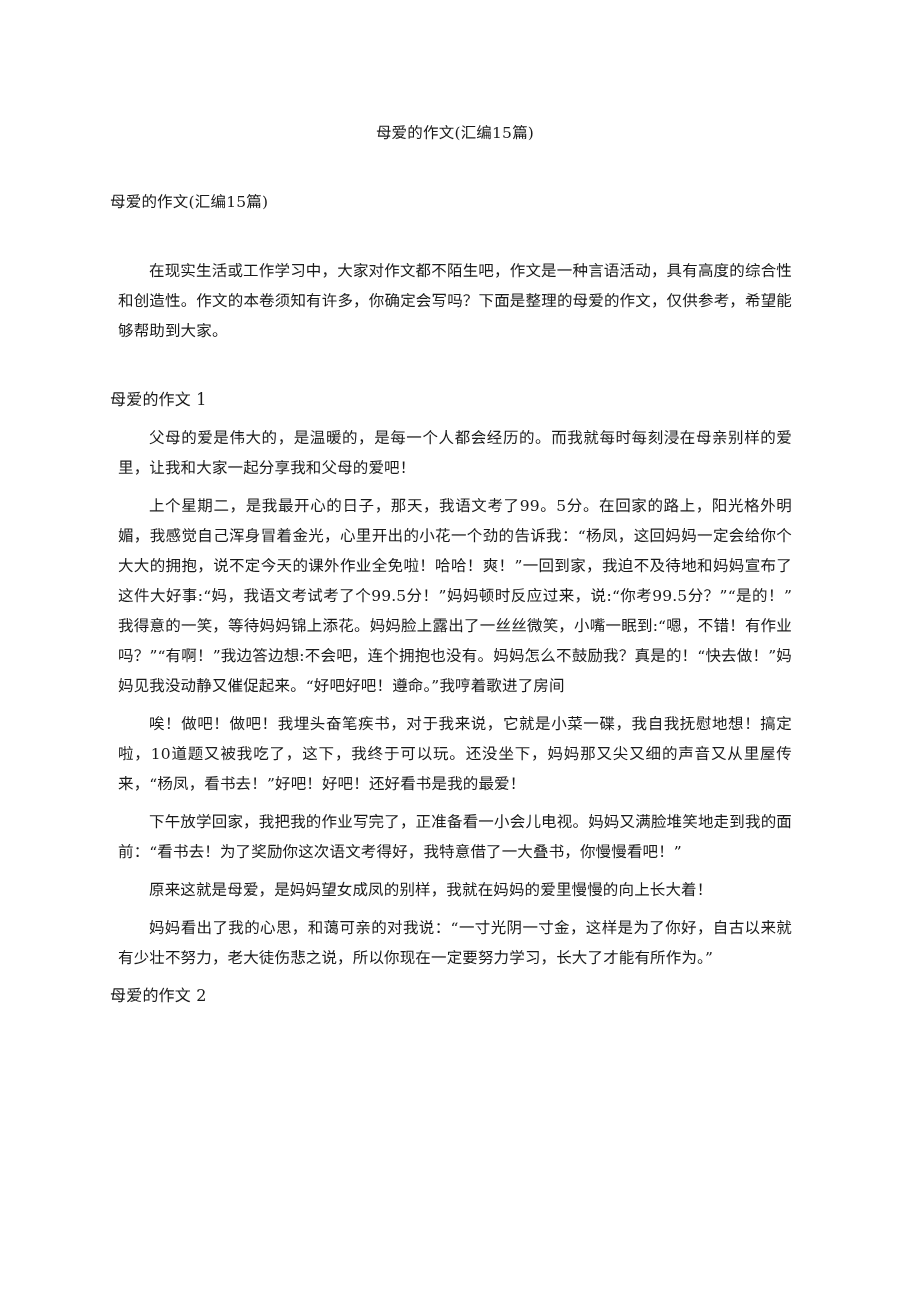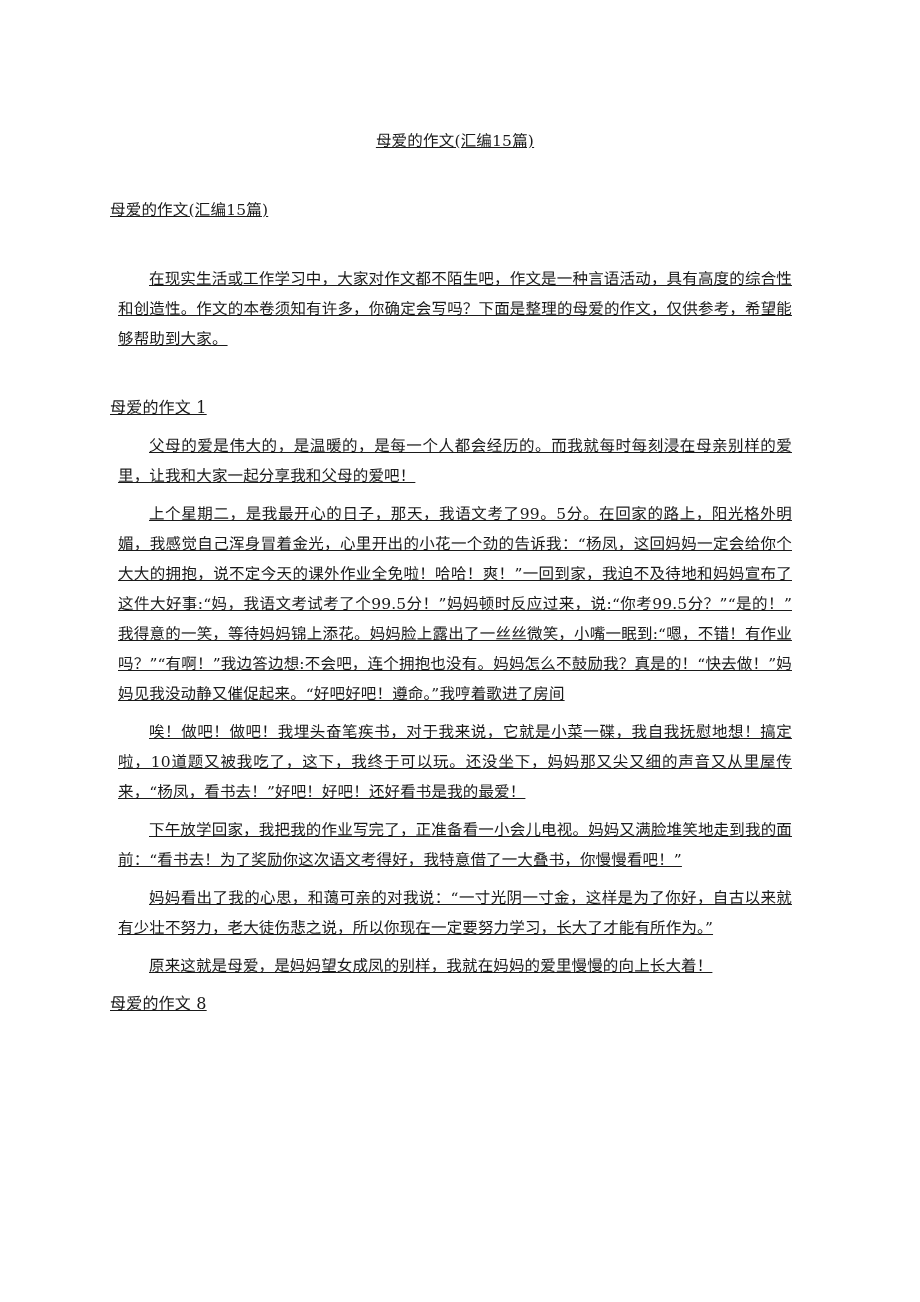--- a/index.html
+++ b/index.html
@@ -19,23 +19,22 @@
   .page {
     position: relative;
     width: 920px;
     height: 1302px;
     box-sizing: border-box;
     padding: 0;
   }
   .content {
     position: absolute;
     left: 110px;
-    top: 8px;
+    top: 0;
     width: 690px;
-    text-decoration: underline;
   }
   .doc-title {
     text-align: center;
     font-size: 15.5px;
     line-height: 30px;
     margin: 0;
     padding-top: 118px;
     letter-spacing: 0.2px;
     font-weight: 400;
   }
@@ -85,20 +84,20 @@
     <p class="subtitle">母爱的作文(汇编15篇)</p>
 
     <p class="para lead">在现实生活或工作学习中，大家对作文都不陌生吧，作文是一种言语活动，具有高度的综合性和创造性。作文的本卷须知有许多，你确定会写吗？下面是整理的母爱的作文，仅供参考，希望能够帮助到大家。</p>
 
     <p class="section-heading spaced">母爱的作文 1</p>
 
     <p class="para">父母的爱是伟大的，是温暖的，是每一个人都会经历的。而我就每时每刻浸在母亲别样的爱里，让我和大家一起分享我和父母的爱吧！</p>
     <p class="para">上个星期二，是我最开心的日子，那天，我语文考了99。5分。在回家的路上，阳光格外明媚，我感觉自己浑身冒着金光，心里开出的小花一个劲的告诉我：“杨凤，这回妈妈一定会给你个大大的拥抱，说不定今天的课外作业全免啦！哈哈！爽！”一回到家，我迫不及待地和妈妈宣布了这件大好事:“妈，我语文考试考了个99.5分！”妈妈顿时反应过来，说:“你考99.5分？”“是的！”我得意的一笑，等待妈妈锦上添花。妈妈脸上露出了一丝丝微笑，小嘴一眠到:“嗯，不错！有作业吗？”“有啊！”我边答边想:不会吧，连个拥抱也没有。妈妈怎么不鼓励我？真是的！“快去做！”妈妈见我没动静又催促起来。“好吧好吧！遵命。”我哼着歌进了房间</p>
     <p class="para">唉！做吧！做吧！我埋头奋笔疾书，对于我来说，它就是小菜一碟，我自我抚慰地想！搞定啦，10道题又被我吃了，这下，我终于可以玩。还没坐下，妈妈那又尖又细的声音又从里屋传来，“杨凤，看书去！”好吧！好吧！还好看书是我的最爱！</p>
     <p class="para">下午放学回家，我把我的作业写完了，正准备看一小会儿电视。妈妈又满脸堆笑地走到我的面前：“看书去！为了奖励你这次语文考得好，我特意借了一大叠书，你慢慢看吧！”</p>
+    <p class="para">原来这就是母爱，是妈妈望女成凤的别样，我就在妈妈的爱里慢慢的向上长大着！</p>
     <p class="para">妈妈看出了我的心思，和蔼可亲的对我说：“一寸光阴一寸金，这样是为了你好，自古以来就有少壮不努力，老大徒伤悲之说，所以你现在一定要努力学习，长大了才能有所作为。”</p>
-    <p class="para">原来这就是母爱，是妈妈望女成凤的别样，我就在妈妈的爱里慢慢的向上长大着！</p>
 
-    <p class="section-heading">母爱的作文 8</p>
+    <p class="section-heading">母爱的作文 2</p>
 
 
   </div>
 </div>
 
 </body></html>

